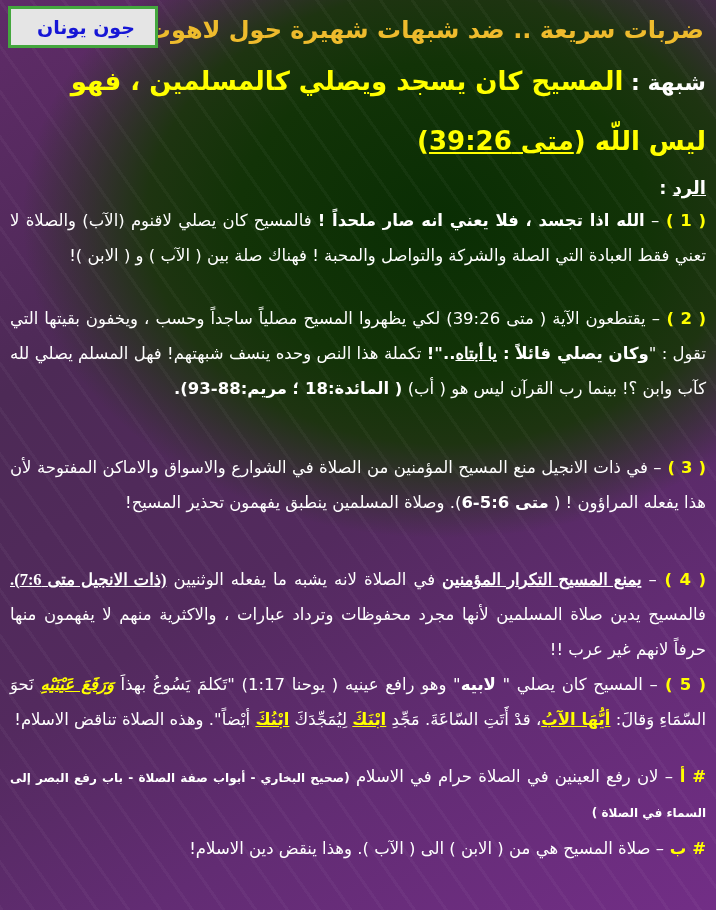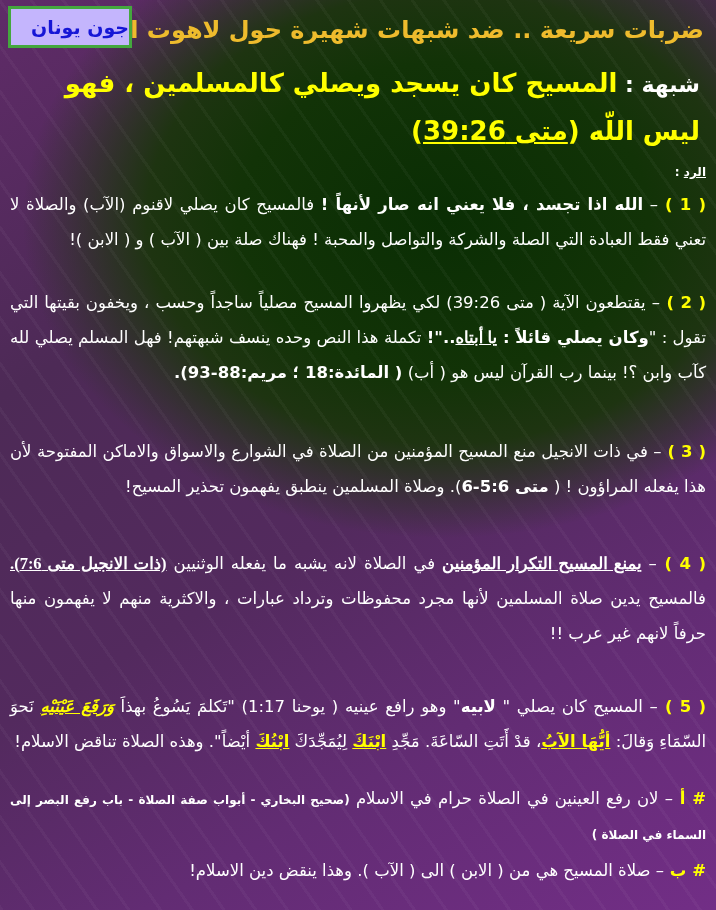--- a/index.html
+++ b/index.html
@@ -18,74 +18,74 @@
       radial-gradient(ellipse 540px 410px at 62% 24%,
         #0a2e04 0%, #123307 38%, #1e3411 55%, rgba(32,48,28,0) 78%),
       linear-gradient(150deg,
         #5f2b68 0%, #4d2a56 30%, #532a5e 55%, #622c73 75%, #722e86 100%);
   }
 
   .badge {
     position: absolute;
     top: 6px; right: auto; left: 8px;
     width: 118px; height: 36px;
-    background: #c4b5fd;
+    background: #e5e5e5;
     border: 3px solid #44a73e;
-    display: flex; align-items: center; justify-content: flex-start;
+    display: flex; align-items: center; justify-content: flex-end; padding-left: 26px;
   }
   .badge-text {
     color: #1616d6;
     font-weight: bold;
     font-size: 19px;
   }
 
   .header-title {
     padding: 11px 12px 0 150px;
     text-align: right;
     color: #eebb2d;
     font-weight: bold;
     font-size: 24px;
     line-height: 38px;
     white-space: nowrap;
   }
 
   .claim {
-    margin-top: 11px;
-    padding: 0 16px;
+    margin-top: 3px;
+    padding: 0 10px;
     text-align: right;
     color: #ffff00;
     font-weight: bold;
     font-size: 26px;
-    line-height: 46px;
+    line-height: 58px;
   }
   .claim .claim-label {
     color: #ffffff;
     font-size: 22px;
   }
 
   .response-label {
     margin-top: 5px;
     padding: 0 10px;
-    font-size: 12px;
+    font-size: 18px;
     font-weight: bold;
     line-height: 26px;
   }
 
   .para {
     padding: 0 10px;
     font-size: 16.5px;
     line-height: 35px;
     text-align: justify;
     text-align-last: right;
   }
   .p1 { margin-top: 2px; }
   .p2 { margin-top: 28px; }
   .p3 { margin-top: 44px; }
   .p4 { margin-top: 42px; }
-  .p5 { margin-top: 38px; }
+  .p5 { }
   .hashA { margin-top: 23px; line-height: 33px; }
   .hashB { margin-top: 2px; line-height: 33px; padding-left: 16px; }
 
   
   .num { color: #ffff00; font-weight: bold; }
   .b   { font-weight: bold; }
   .bu  { font-weight: bold; text-decoration: underline; font-family: Liberation Serif, serif; }
   .u   { text-decoration: underline; }
   .y   { color: #ffff00; font-weight: bold; }
   .yu  { color: #ffff00; font-weight: bold; text-decoration: underline; }
@@ -98,20 +98,20 @@
 <div class="badge">
   <span class="badge-text">جون يونان</span>
 </div>
 
 <div class="header-title">ضربات سريعة .. ضد شبهات شهيرة حول لاهوت المسيح</div>
 
 <div class="claim"><span class="claim-label">شبهة :  </span><span>المسيح كان يسجد ويصلي كالمسلمين ، فهو ليس اللّه (</span><span class="u">متى 39:26</span><span>)</span></div>
 
 <div class="response-label"><span class="u">الرد</span><span> :</span></div>
 
-<div class="para p1"><span class="num">( 1 ) </span><span>– </span><span class="b">الله اذا تجسد ، فلا يعني انه صار لأنهاً !</span><span> فالمسيح كان يصلي لاقنوم (الآب) والصلاة لا تعني فقط العبادة التي الصلة والشركة والتواصل والمحبة ! فهناك صلة بين ( الآب ) و ( الابن )!</span></div>
+<div class="para p1"><span class="num">( 1 ) </span><span>– </span><span class="b">الله اذا تجسد ، فلا يعني انه صار ملحداً !</span><span> فالمسيح كان يصلي لاقنوم (الآب) والصلاة لا تعني فقط العبادة التي الصلة والشركة والتواصل والمحبة ! فهناك صلة بين ( الآب ) و ( الابن )!</span></div>
 <div class="para p2"><span class="num">( 2 ) </span><span>– يقتطعون الآية ( متى 39:26) لكي يظهروا المسيح مصلياً ساجداً وحسب ، ويخفون بقيتها التي تقول : "</span><span class="b">وكان يصلي قائلاً : </span><span class="bu">يا أبتاه</span><span class="b">.."!</span><span> تكملة هذا النص وحده ينسف شبهتهم! فهل المسلم يصلي لله كآب وابن ؟! بينما رب القرآن ليس هو ( أب) </span><span class="b">( المائدة:18 ؛ مريم:88-93).</span></div>
 <div class="para p3"><span class="num">( 3 ) </span><span>– في ذات الانجيل منع المسيح المؤمنين من الصلاة في الشوارع والاسواق والاماكن المفتوحة لأن هذا يفعله المراؤون ! ( </span><span class="b">متى 5:6-6</span><span>). وصلاة المسلمين ينطبق يفهمون تحذير المسيح!</span></div>
 <div class="para p4"><span class="num">( 4 ) </span><span>– </span><span class="bu">يمنع المسيح التكرار المؤمنين</span><span> في الصلاة لانه يشبه ما يفعله الوثنيين </span><span class="bu">(ذات الانجيل متى 7:6).</span><span> فالمسيح يدين صلاة المسلمين لأنها مجرد محفوظات وترداد عبارات ، والاكثرية منهم لا يفهمون منها حرفاً لانهم غير عرب !!</span></div>
 <div class="para p5"><span class="num">( 5 ) </span><span>– المسيح كان يصلي " </span><span class="b">لابيه</span><span>" وهو رافع عينيه ( يوحنا 1:17) "تَكلمَ يَسُوعُ بهذاَ </span><span class="yui">وَرَفَعَ عَيْنَيْهِ</span><span> نَحوَ السّمَاءِ وَقالَ: </span><span class="yu">أيُّهَا الآبُ</span><span>، قدْ أَتَتِ السّاعَةَ. مَجِّدِ </span><span class="yu">ابْنَكَ</span><span> لِيُمَجِّدَكَ </span><span class="yu">ابْنُكَ</span><span> أيْضاً". وهذه الصلاة تناقض الاسلام!</span></div>
 
 <div class="para hashA"><span class="y">#  أ </span><span>– لان رفع العينين في الصلاة حرام في الاسلام </span><span class="sb">(صحيح البخاري - أبواب صفة الصلاة - باب رفع البصر إلى السماء في الصلاة )</span></div>
 <div class="para hashB"><span class="y">#  ب </span><span>– صلاة المسيح هي من ( الابن ) الى ( الآب ). وهذا ينقض دين الاسلام!</span></div>
 
 </body></html>

